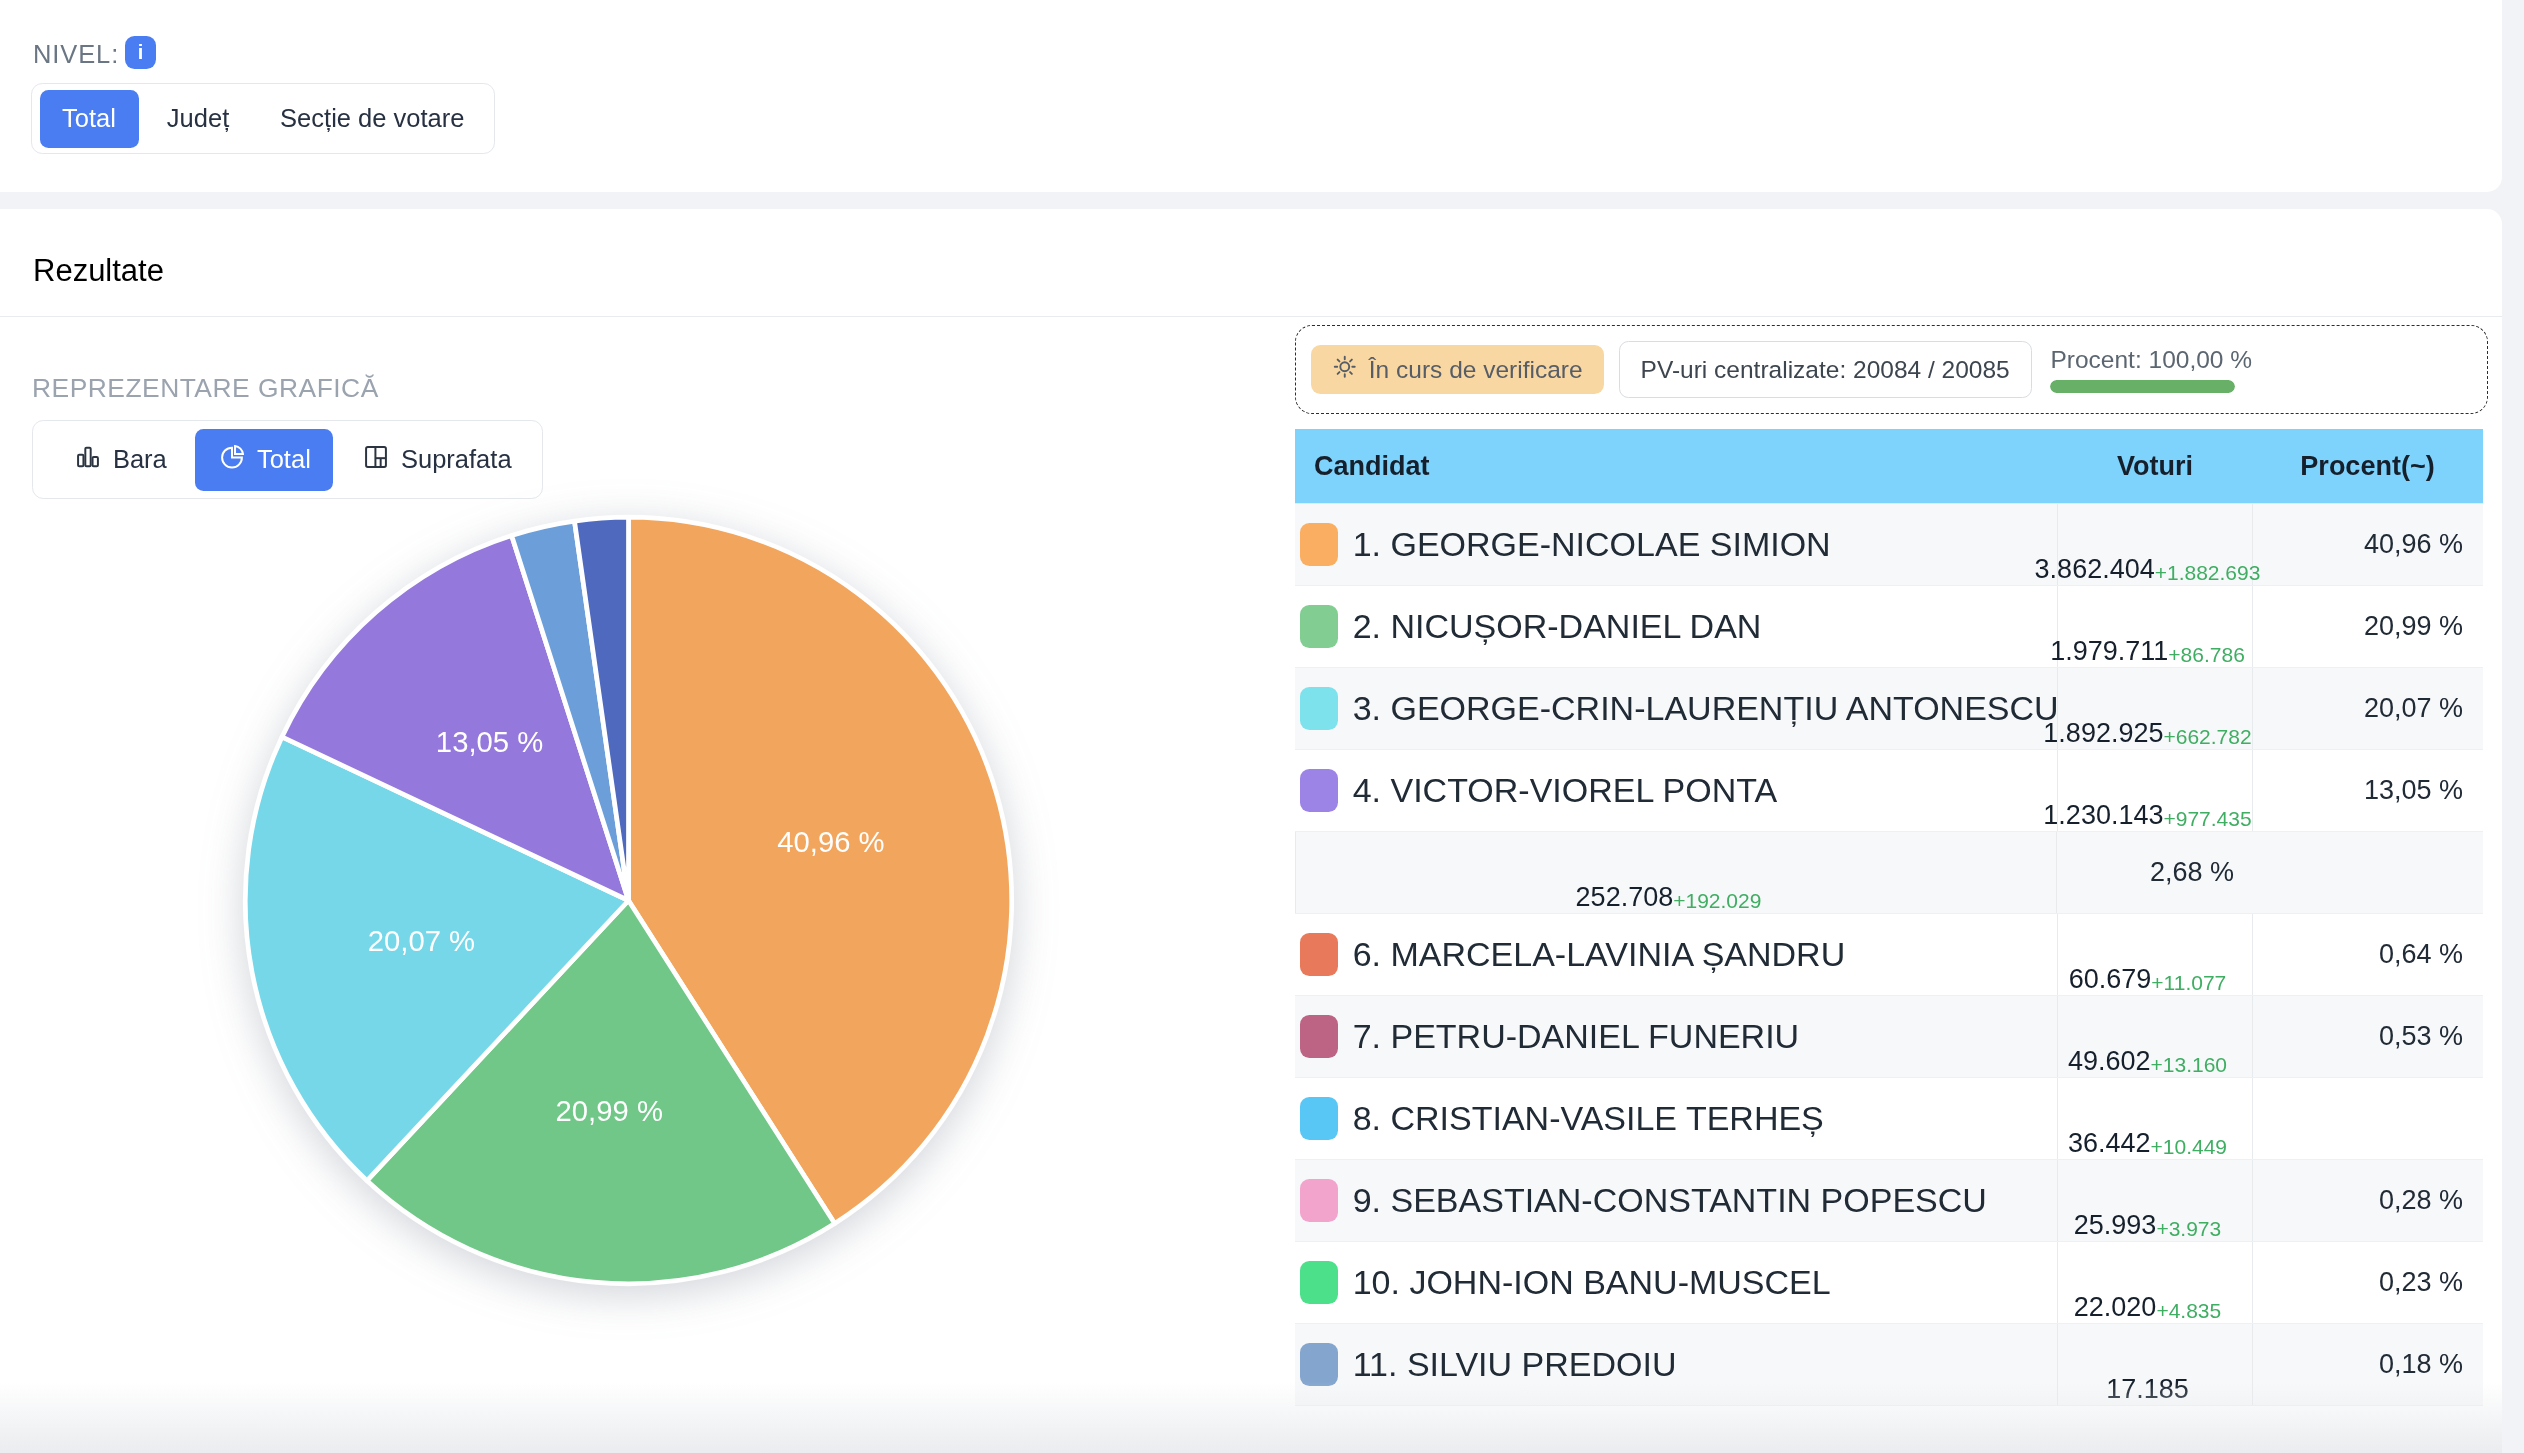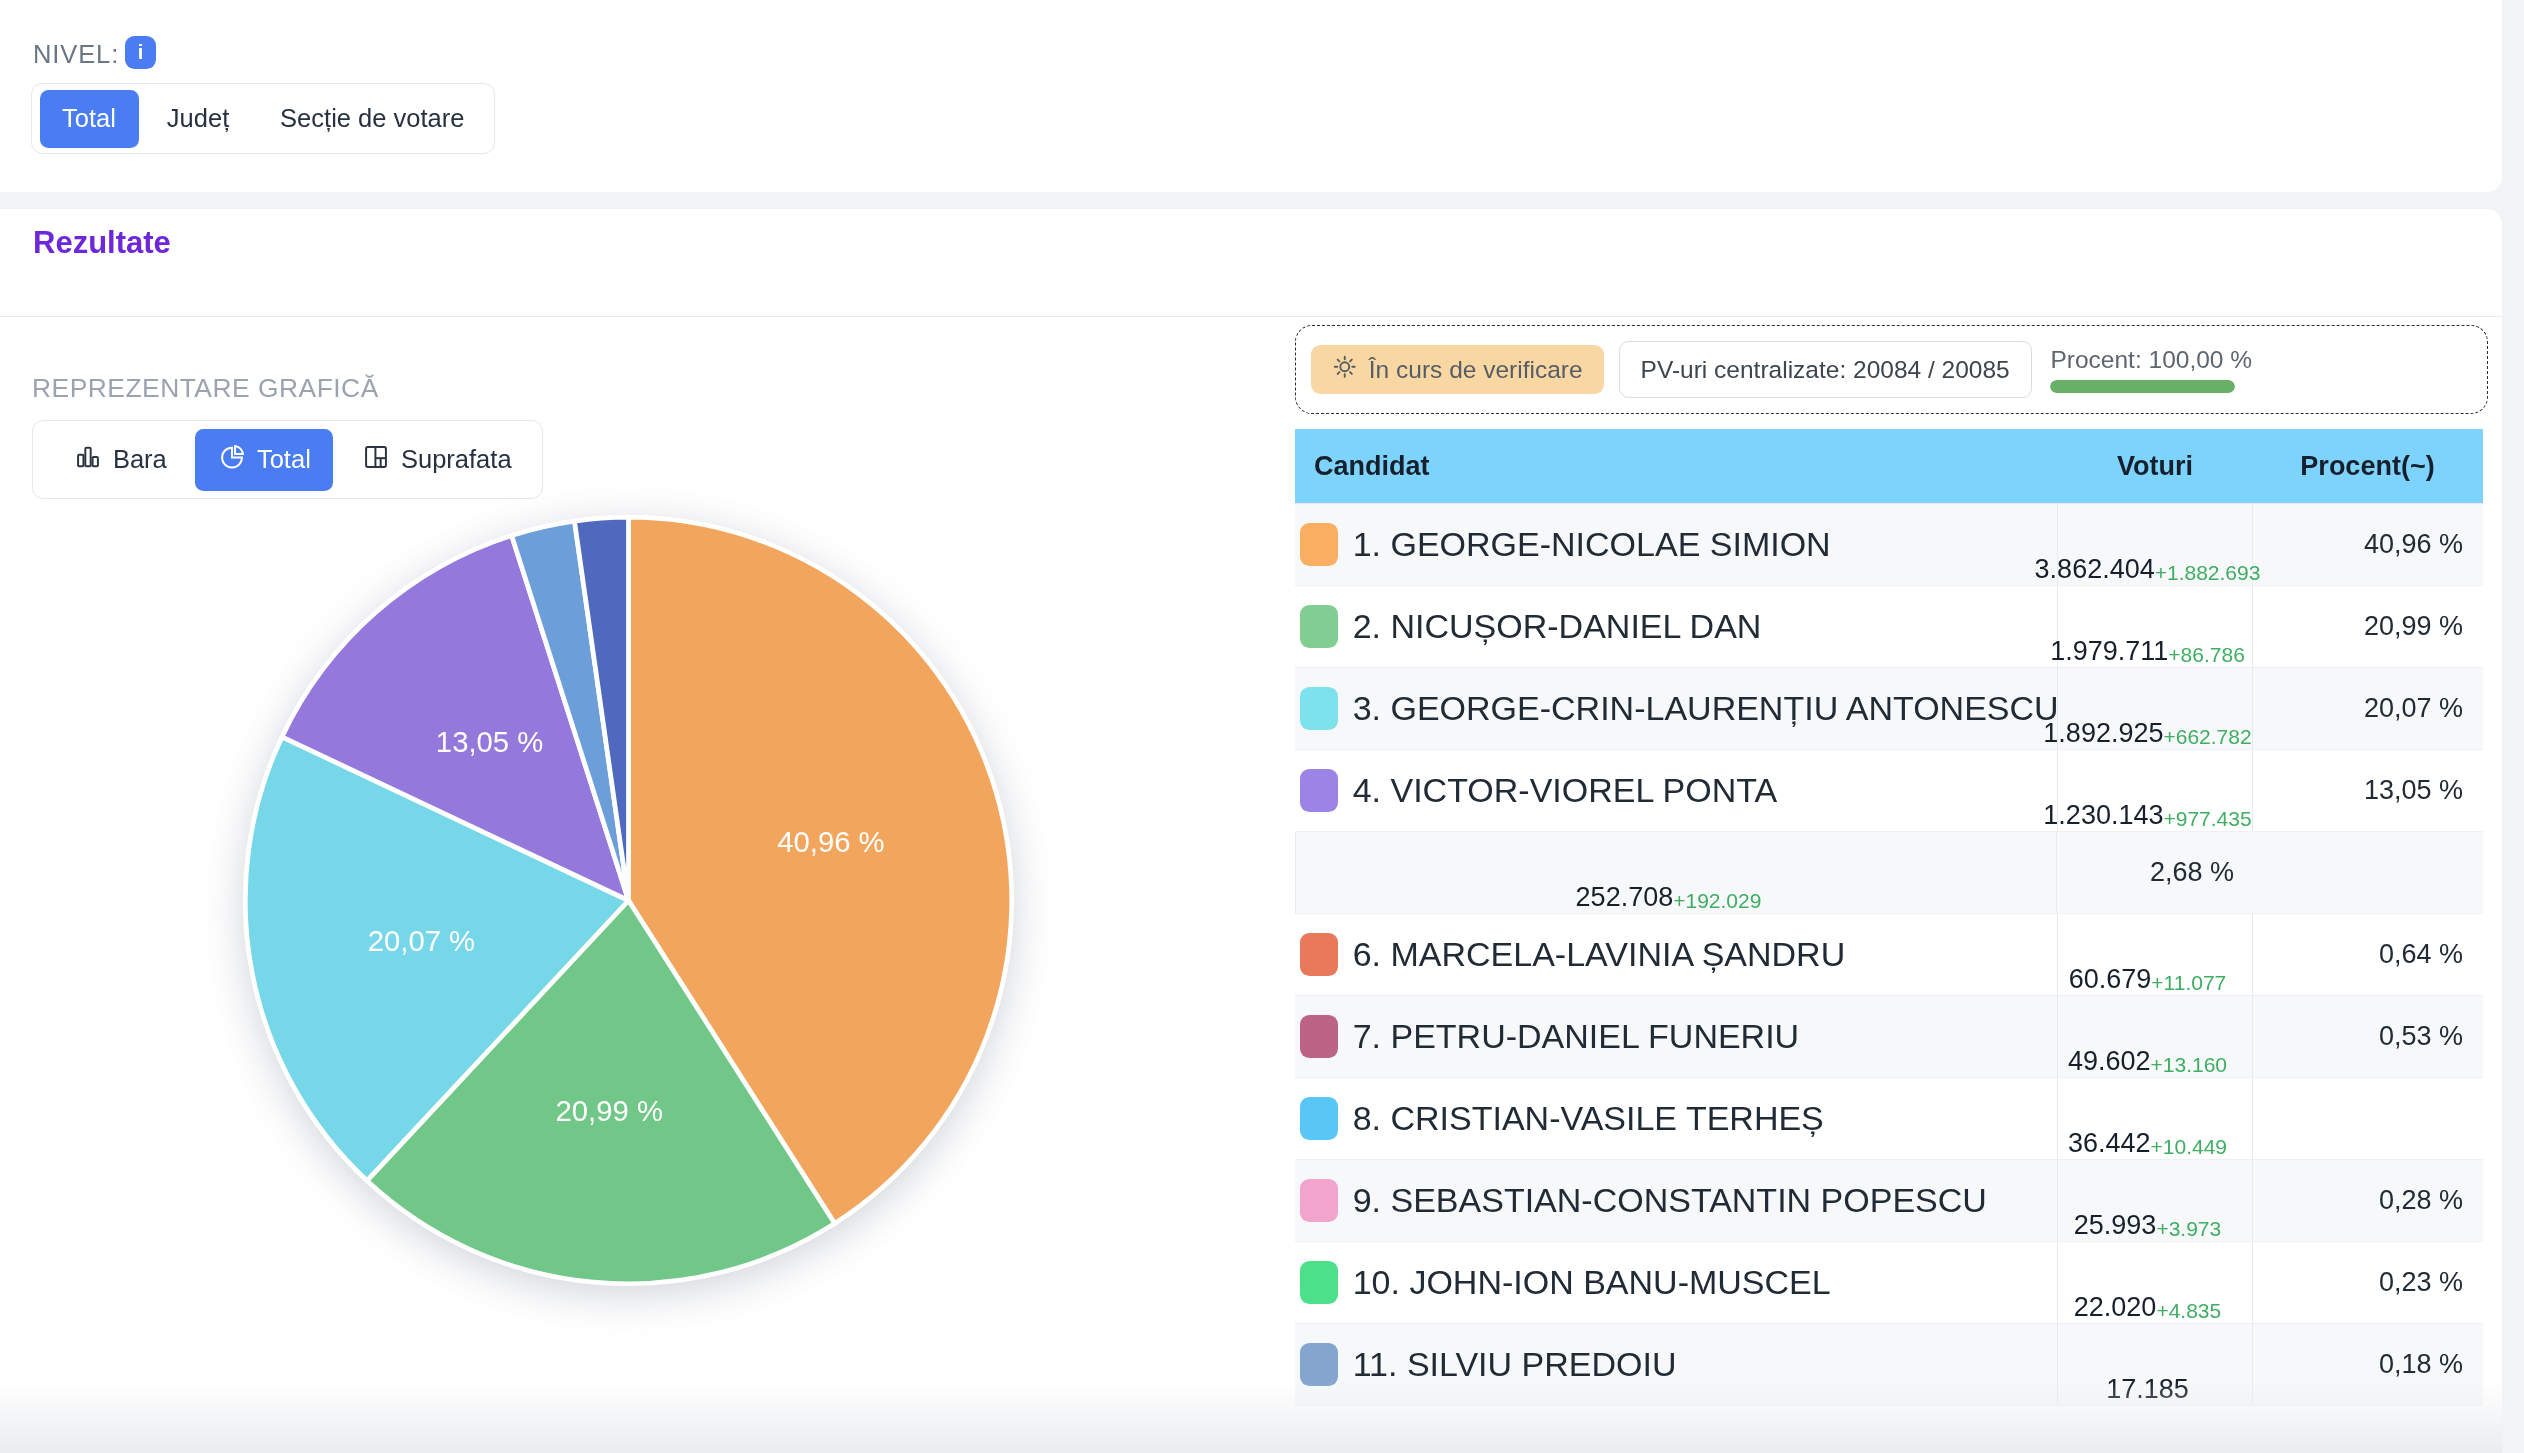--- a/index.html
+++ b/index.html
@@ -16,21 +16,21 @@
   .tab-group { position:absolute; display:inline-flex; align-items:center; gap:5.7px;
     border:0.9px solid #e4e7ec; border-radius:11.3px; padding:7.5px; background:#fff; }
   #level-tabs { left:31px; top:83px; height:71px; }
   .tab { height:58px; padding:0 22.6px; display:flex; align-items:center; gap:11.3px;
     font-size:25.5px; color:#273142; border:none; background:transparent; border-radius:8.5px; cursor:pointer; white-space:nowrap; }
   .tab.active { background:var(--accent,#4a7df2); color:#fff; }
   .tab svg { flex:0 0 auto; }
 
   
   #main-card { left:0; top:209px; width:2502px; height:1244px; border-top-right-radius:15px; overflow:hidden; }
-  .page-title { position:absolute; left:33px; top:16px; font-size:31px; font-weight:bold; color:#6d28d9; }
+  .page-title { position:absolute; left:33px; top:44px; font-size:31px; font-weight:normal; color:#000000; }
   .results-divider { position:absolute; left:0; top:107px; width:100%; height:0.9px; background:#e8ebef; }
   .section-label { position:absolute; left:32px; top:164px; font-size:26.4px; font-weight:500;
     color:#9aa3ae; letter-spacing:0.5px; }
   #chart-tabs { left:32px; top:211px; height:79px;padding-left:18px; }
   #chart-tabs .tab { height:62px; }
 
   
   #pie-wrap { position:absolute; left:232px; top:295px; width:793px; height:793px; }
   #pie-wrap svg { filter:drop-shadow(0 9.4px 21px rgba(90,100,120,.28)); }
 

